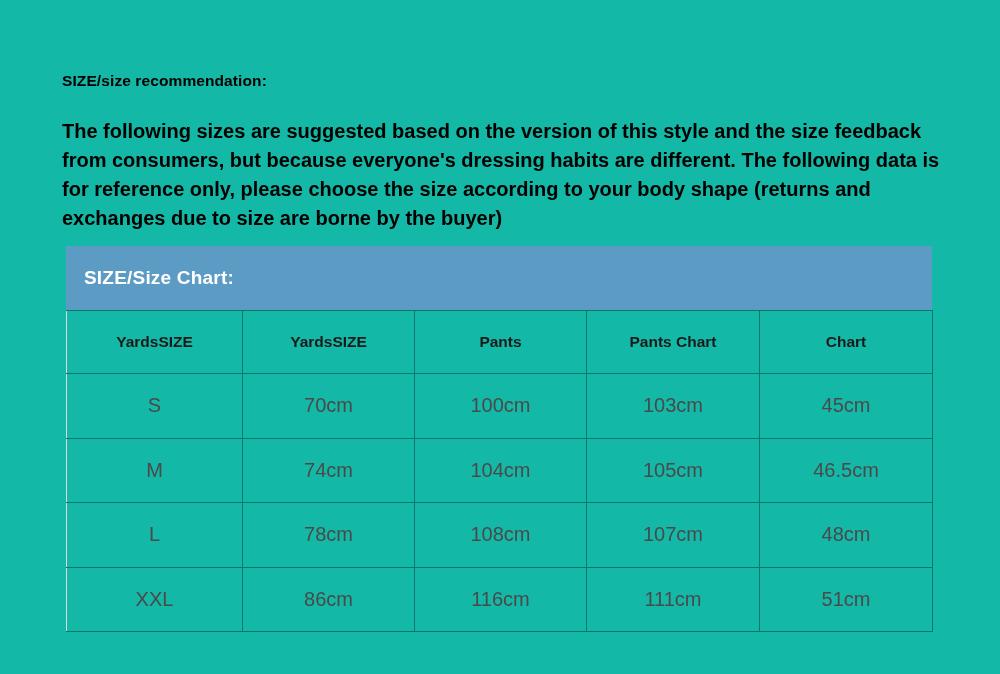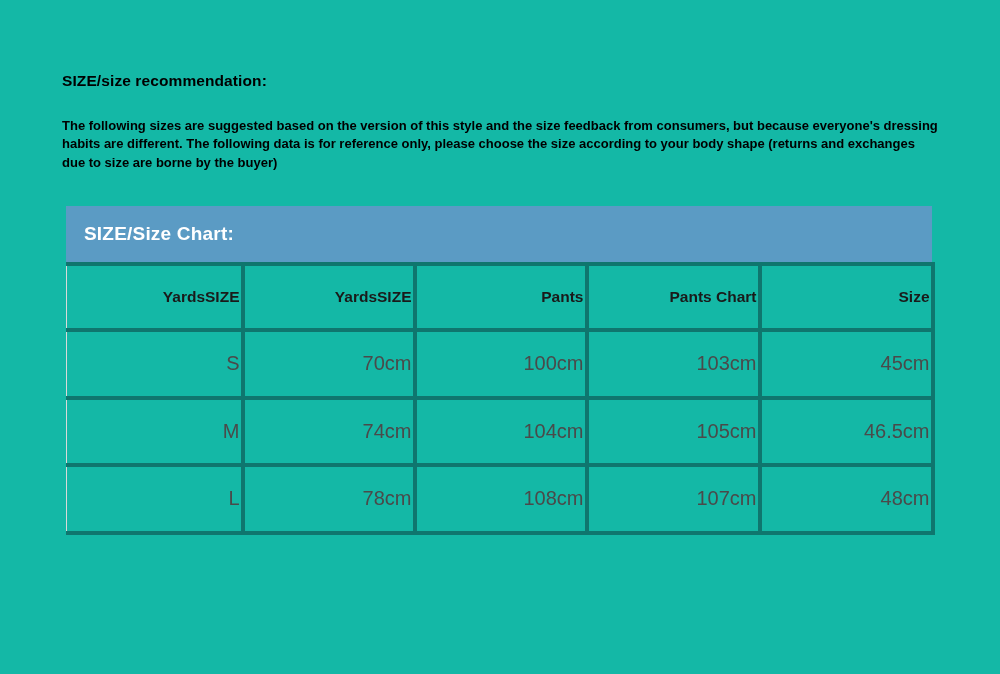--- a/index.html
+++ b/index.html
@@ -30,56 +30,57 @@
   }
   .intro-title {
     font-size: 15.5px;
     font-weight: bold;
     color: #000000;
     letter-spacing: 0.1px;
     margin: 0 0 26px 0;
     line-height: 1.2;
   }
   .intro-body {
-    font-size: 13px;
+    font-size: 20px;
     font-weight: bold;
     color: #000000;
     line-height: 1.45;
     margin: 0;
     width: 878px;
   }
   .chart-wrap {
     position: absolute;
     left: 66px;
     top: 206px;
     width: 866px;
   }
   .chart-header {
     background: #5b9bc4;
-    height: 56px;
+    height: 64px;
     display: flex;
     align-items: center;
     padding-left: 18px;
     box-sizing: border-box;
+    margin-top: 40px;
   }
   .chart-header-title {
     color: #ffffff;
     font-size: 19px;
     font-weight: bold;
     letter-spacing: 0.2px;
   }
   table.size-table {
     border-collapse: collapse;
     width: 866px;
     table-layout: fixed;
   }
   table.size-table th,
   table.size-table td {
-    border: 4px solid #0f766e;
-    text-align: right;
+    border: 1px solid #0f766e;
+    text-align: center;
     color: #3f3f3f;
     margin-left: 36px;
   }
   table.size-table th {
     height: 60px;
     font-size: 15.5px;
     font-weight: bold;
     color: #1a1a1a;
   }
   table.size-table td {
@@ -120,21 +121,21 @@
           <col class="c2">
           <col class="c3">
           <col class="c4">
       </colgroup>
       <thead>
         <tr>
           <th>YardsSIZE</th>
           <th>YardsSIZE</th>
           <th>Pants</th>
           <th>Pants Chart</th>
-          <th>Size</th>
+          <th>Chart</th>
         </tr>
       </thead>
       <tbody>
         <tr>
           <td>S</td>
           <td>70cm</td>
           <td>100cm</td>
           <td>103cm</td>
           <td>45cm</td>
         </tr>
@@ -145,17 +146,24 @@
           <td>105cm</td>
           <td>46.5cm</td>
         </tr>
         <tr>
           <td>L</td>
           <td>78cm</td>
           <td>108cm</td>
           <td>107cm</td>
           <td>48cm</td>
         </tr>
+        <tr>
+          <td>XXL</td>
+          <td>86cm</td>
+          <td>116cm</td>
+          <td>111cm</td>
+          <td>51cm</td>
+        </tr>
       </tbody>
     </table>
   </div>
 
 </div>
 
 </body></html>

